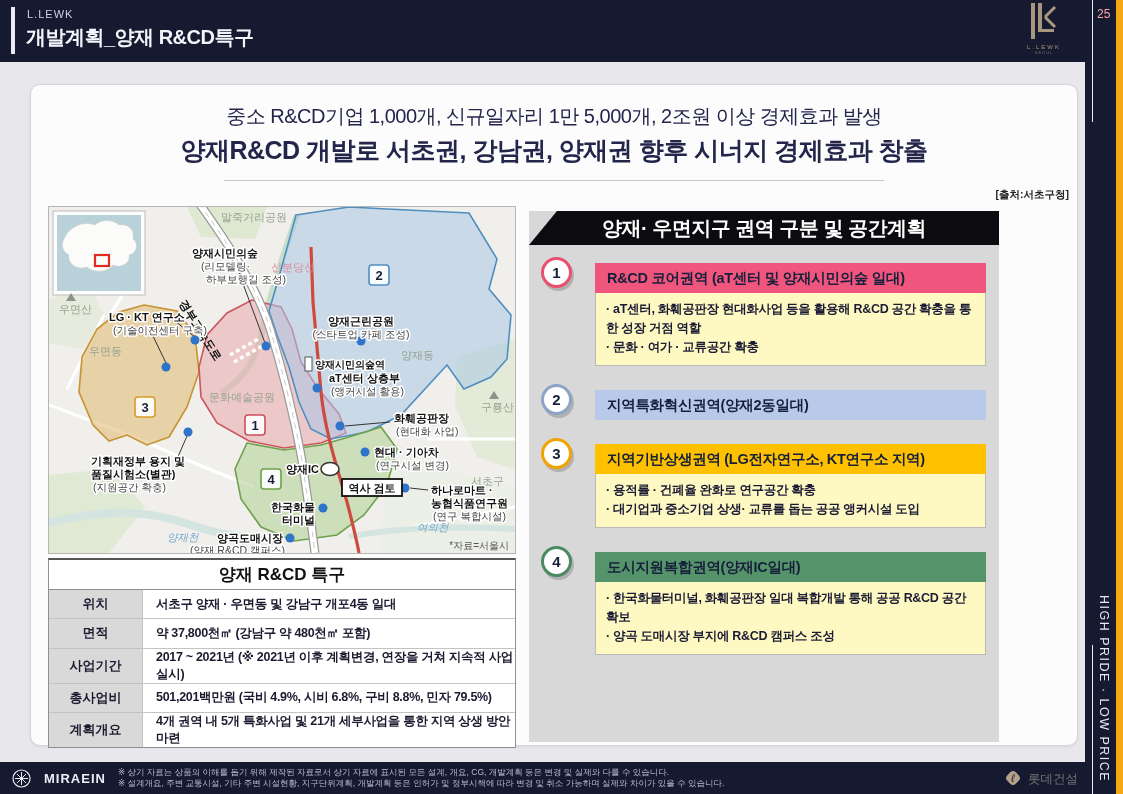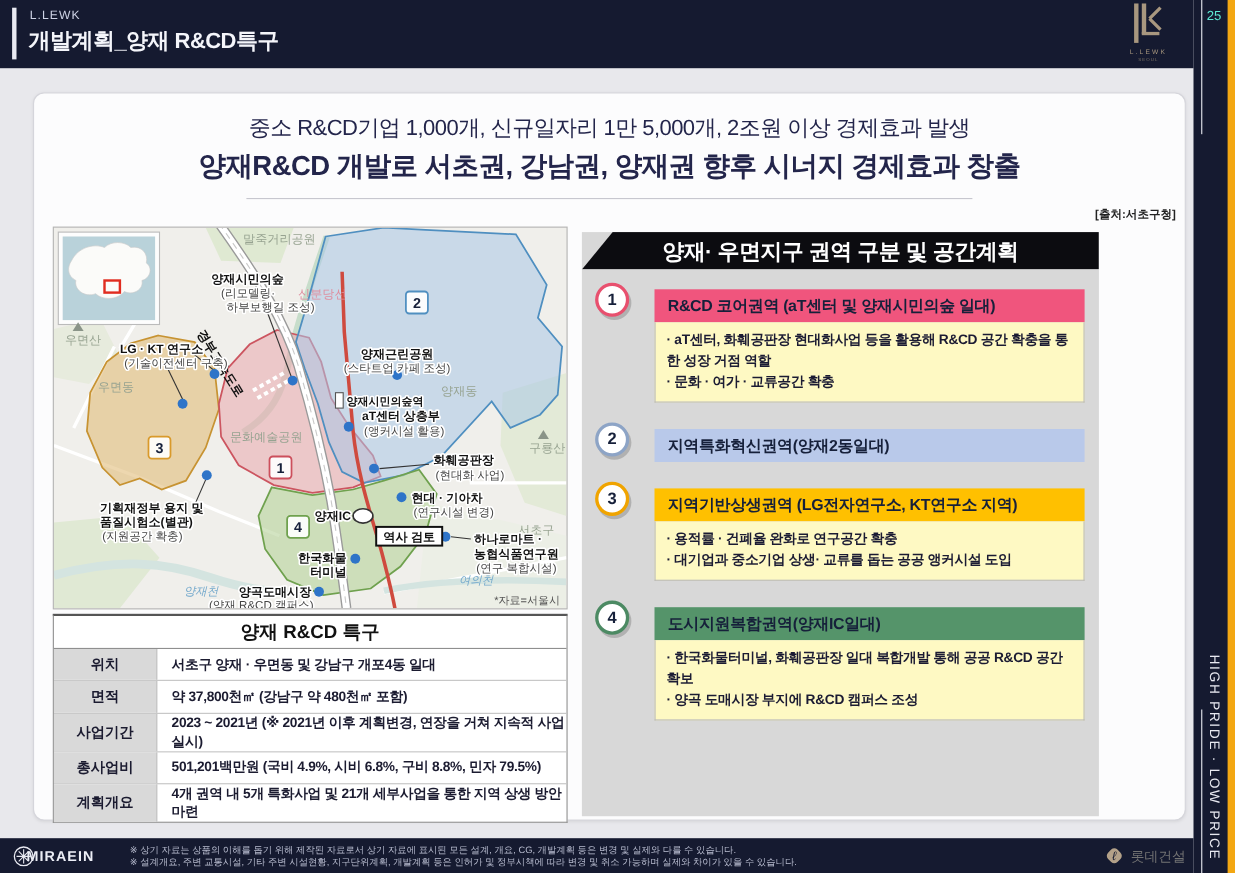--- a/index.html
+++ b/index.html
@@ -13,27 +13,27 @@
   .page-title { position:absolute; left:26px; top:24px; font-size:20px; font-weight:bold; color:#f4f5fa; letter-spacing:-0.5px; }
   .corner-logo { position:absolute; right:18px; top:3px; width:46px; height:56px; text-align:center; }
   .corner-logo .lg-text { font-size:6px; letter-spacing:2px; color:#a8977f; margin-top:1px; }
   .corner-logo .lg-sub { font-size:4px; letter-spacing:1px; color:#7c7465; }
 
   
   .sidebar { position:absolute; right:0; top:0; width:38px; height:794px; background:#151a30; }
   .sidebar .gold { position:absolute; right:0; top:0; width:7px; height:794px; background:#f3a712; }
   .sidebar .hair-top { position:absolute; left:7px; top:0; width:1px; height:122px; background:#e9eaf2; }
   .sidebar .hair-bot { position:absolute; left:7px; top:645px; width:1px; height:149px; background:#e9eaf2; }
-  .sidebar .pageno { position:absolute; left:12px; top:7px; font-size:12px; color:#5eead4; }
+  .sidebar .pageno { position:absolute; left:12px; top:7px; font-size:12px; color:#fca5a5; }
   .sidebar .tagline { position:absolute; left:12px; bottom:12px; writing-mode:vertical-rl; font-size:12.5px; letter-spacing:1.5px; color:#e8e9f1; white-space:nowrap; }
 
   
   .footer { position:absolute; left:0; bottom:0; width:1085px; height:32px; background:#151a30; }
   .footer .mlogo { position:absolute; left:12px; top:7px; }
-  .footer .mname { position:absolute; left:24px; top:9px; font-size:13px; font-weight:bold; letter-spacing:1px; color:#eceef6; }
+  .footer .mname { position:absolute; left:44px; top:9px; font-size:13px; font-weight:bold; letter-spacing:1px; color:#eceef6; }
   .footer .disc { position:absolute; left:118px; top:5px; font-size:8.5px; line-height:11px; color:#b9bdd0; }
   .footer .lotte { position:absolute; left:1003px; top:6px; }
   .footer .lotte-name { position:absolute; left:1028px; top:9px; font-size:12.5px; color:#737373; }
 
   
   .card { position:absolute; left:30px; top:84px; width:1048px; height:662px; background:#fcfcfd; border:1px solid #d5d5db; border-radius:10px; box-shadow:0 1px 3px rgba(0,0,0,.08); }
   .headline { text-align:center; padding-top:18px; color:#23254b; }
   .headline .l1 { font-size:20px; font-weight:500; letter-spacing:-0.5px; }
   .headline .l2 { font-size:25px; font-weight:bold; letter-spacing:-0.5px; margin-top:4px; }
   .headline .divider { width:660px; height:1px; background:#c7c7cf; margin:13px auto 0 auto; }
@@ -240,21 +240,21 @@
       <div class="spec-row">
         <div class="spec-label">위치</div>
         <div class="spec-value">서초구 양재 · 우면동 및 강남구 개포4동 일대</div>
       </div>
       <div class="spec-row">
         <div class="spec-label">면적</div>
         <div class="spec-value">약 37,800천㎡ (강남구 약 480천㎡ 포함)</div>
       </div>
       <div class="spec-row">
         <div class="spec-label">사업기간</div>
-        <div class="spec-value">2023 ~ 2021년 (※ 2021년 이후 계획변경, 연장을 거쳐 지속적 사업 실시)</div>
+        <div class="spec-value">2017 ~ 2021년 (※ 2021년 이후 계획변경, 연장을 거쳐 지속적 사업 실시)</div>
       </div>
       <div class="spec-row">
         <div class="spec-label">총사업비</div>
         <div class="spec-value">501,201백만원 (국비 4.9%, 시비 6.8%, 구비 8.8%, 민자 79.5%)</div>
       </div>
       <div class="spec-row">
         <div class="spec-label">계획개요</div>
         <div class="spec-value">4개 권역 내 5개 특화사업 및 21개 세부사업을 통한 지역 상생 방안 마련</div>
       </div>
     </div>

